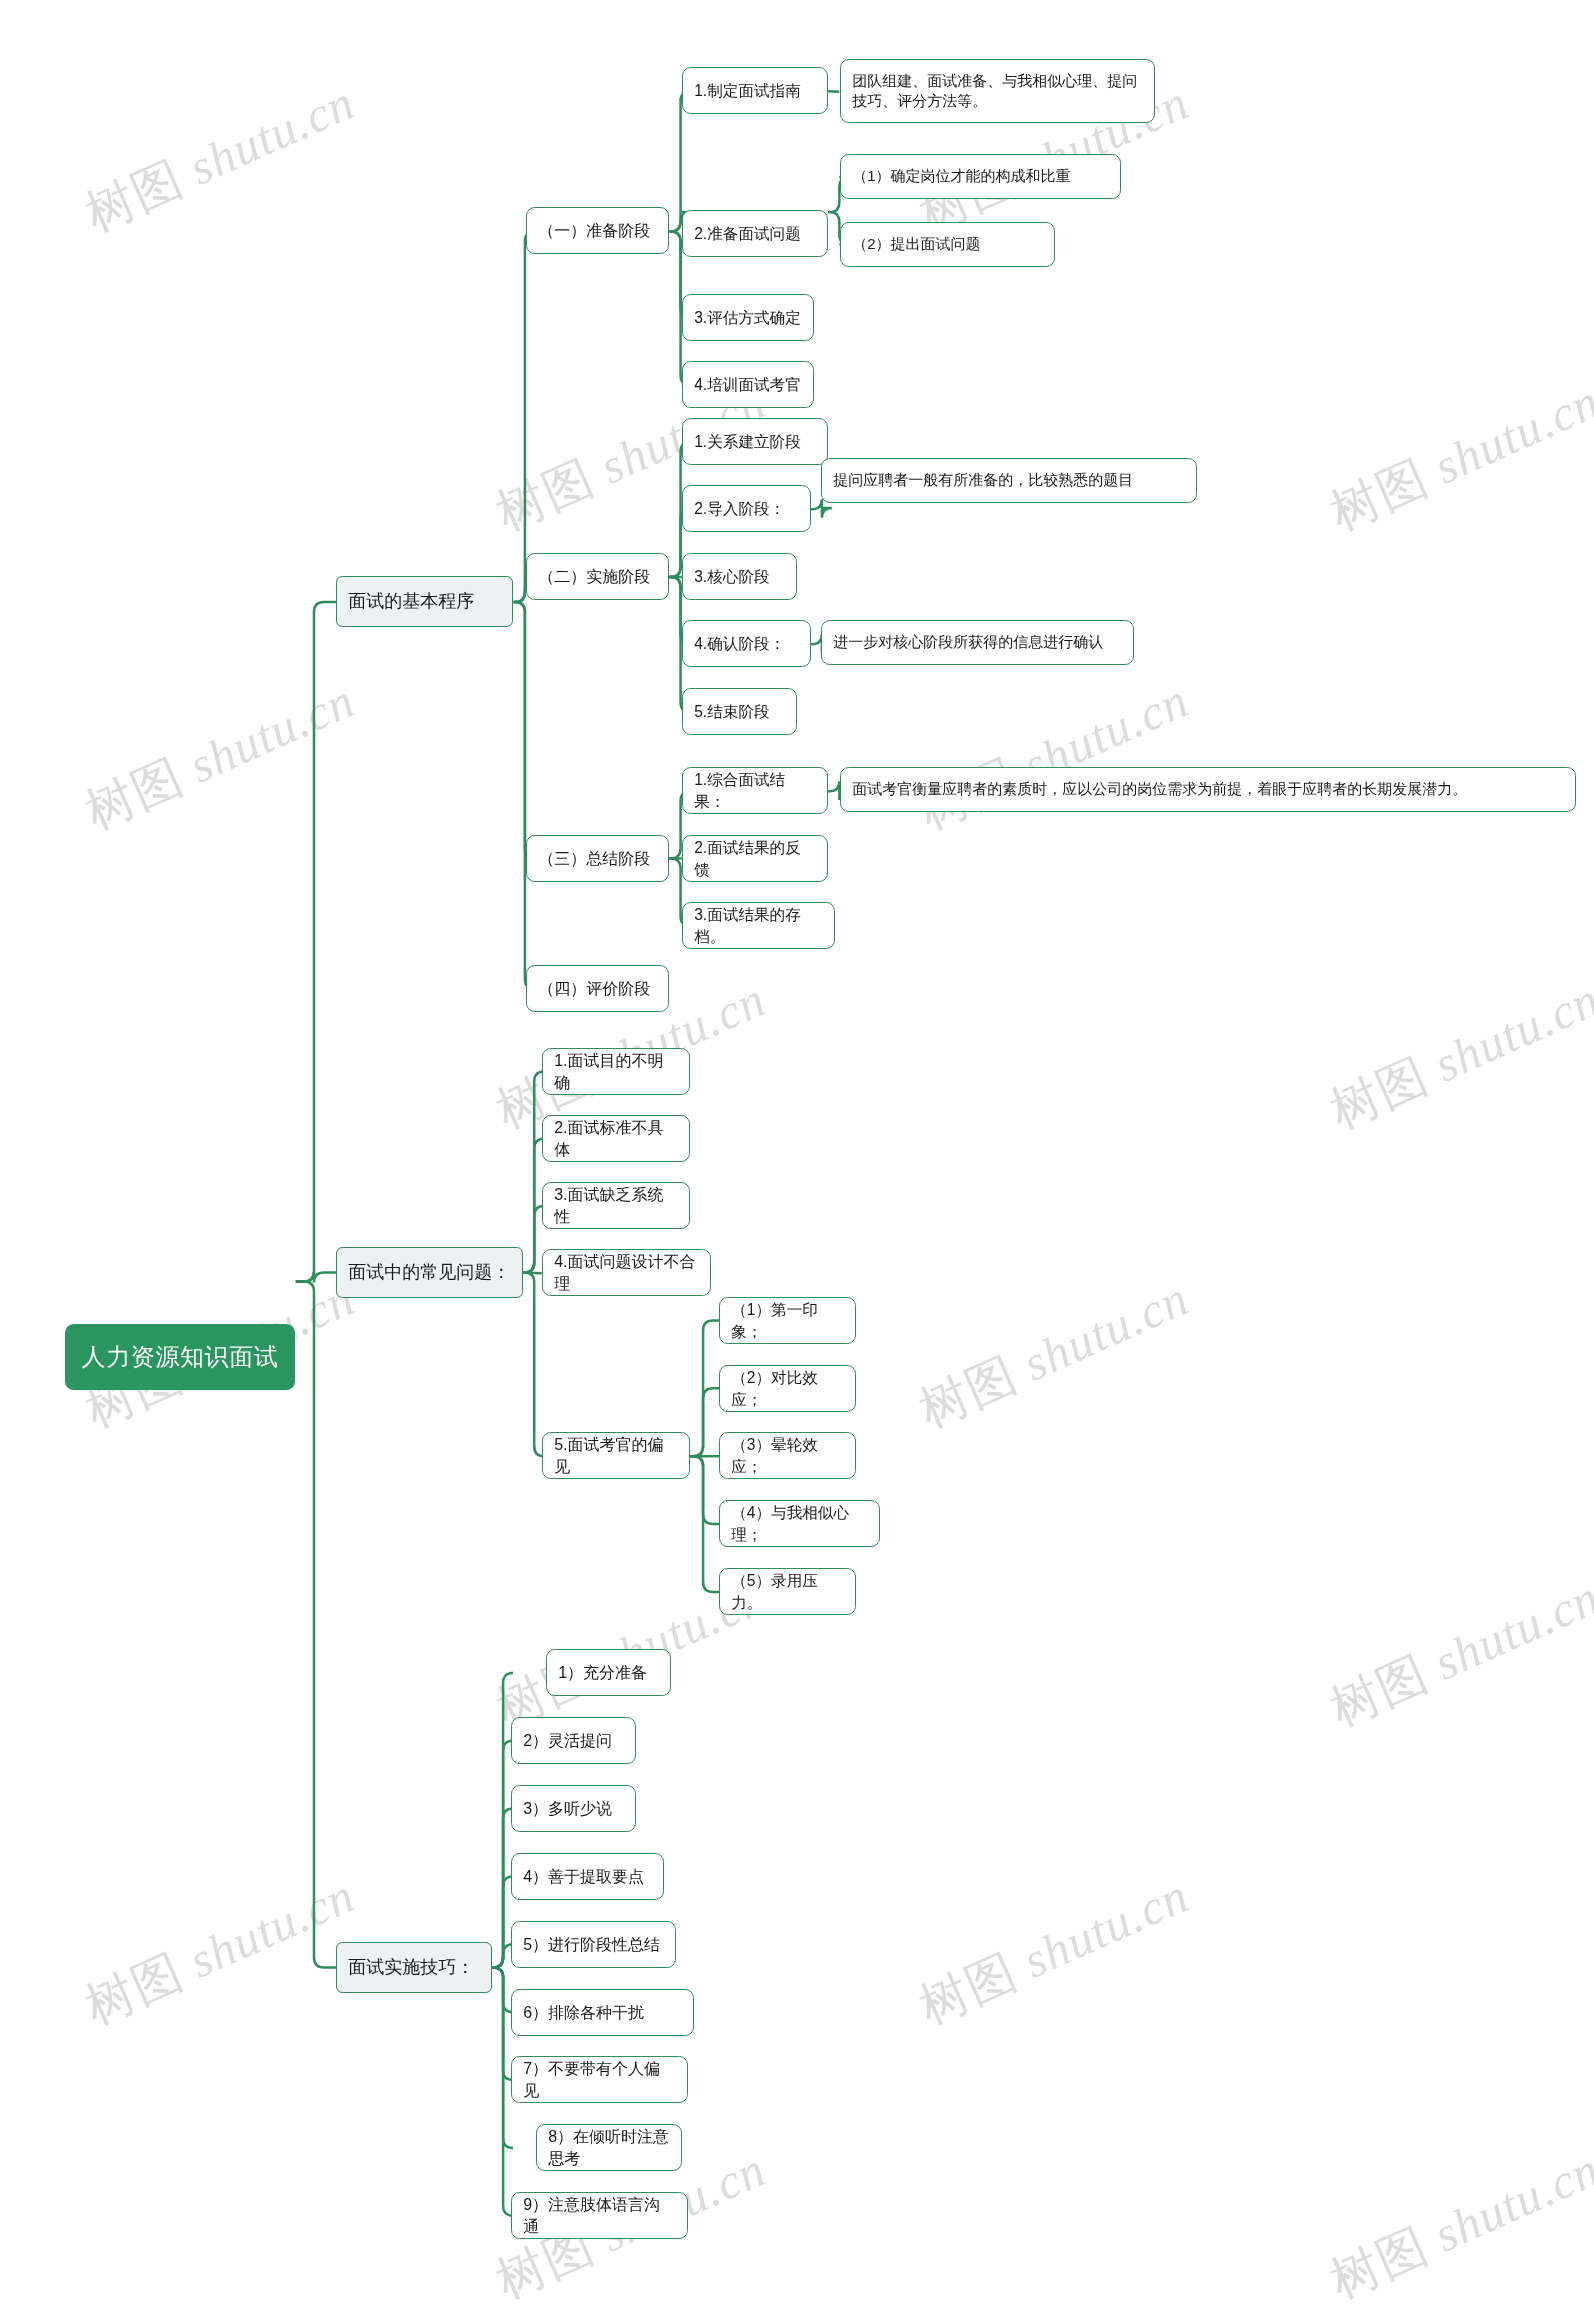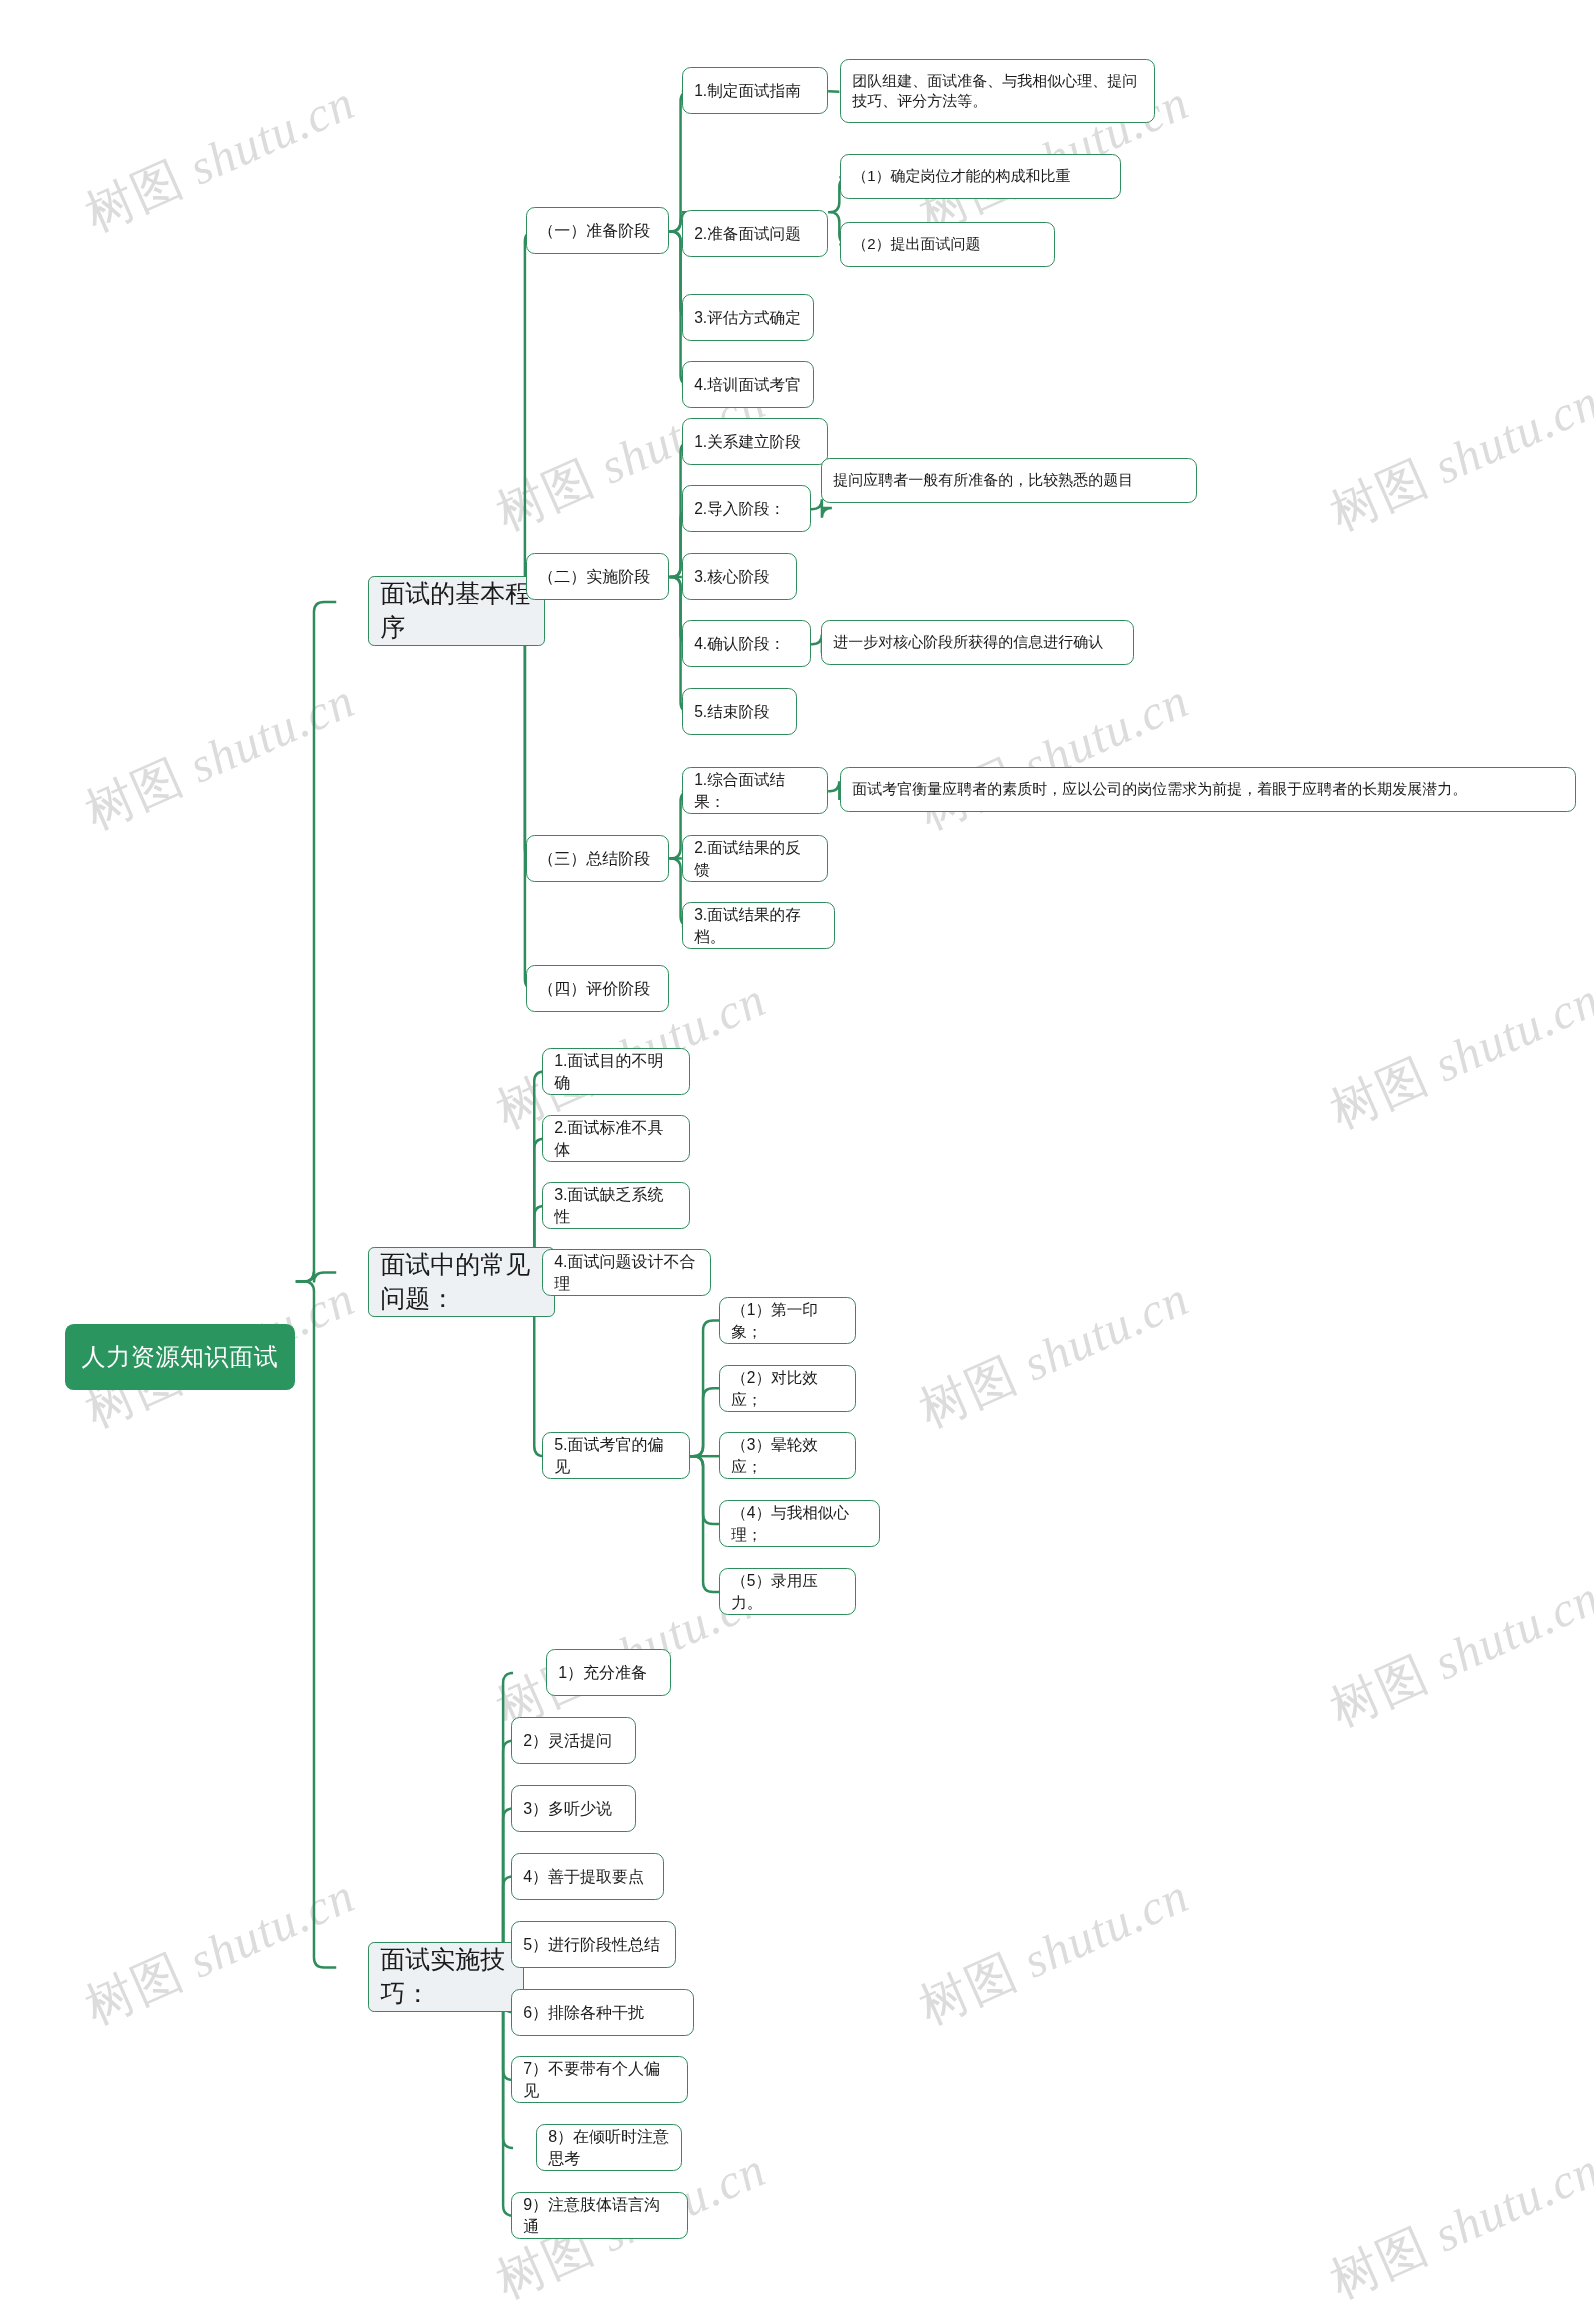--- a/index.html
+++ b/index.html
@@ -57,22 +57,21 @@
     color:#ffffff;
     border-radius:8.7px;
     font-size:24px;
     justify-content:center;
     letter-spacing:0.6px;
   }
   .node.lvl1{
     background:#eef1f4;
     border:1.2px solid #2f8c5c;
     border-radius:6.2px;
-    font-size:25px;
-    margin-left:32px;
+    font-size:18px;
   }
   .node.lvl2{font-size:16px;border-radius:8.7px;}
   .node.lvl3{font-size:15.6px;border-radius:8.7px;}
   .node.lvl4{font-size:15px;border-radius:8.7px;}
   .node.multiline{align-items:center;padding-top:3.7px;padding-bottom:3.7px;}
 </style>
 </head>
 <body>
 
 <div id="canvas">

